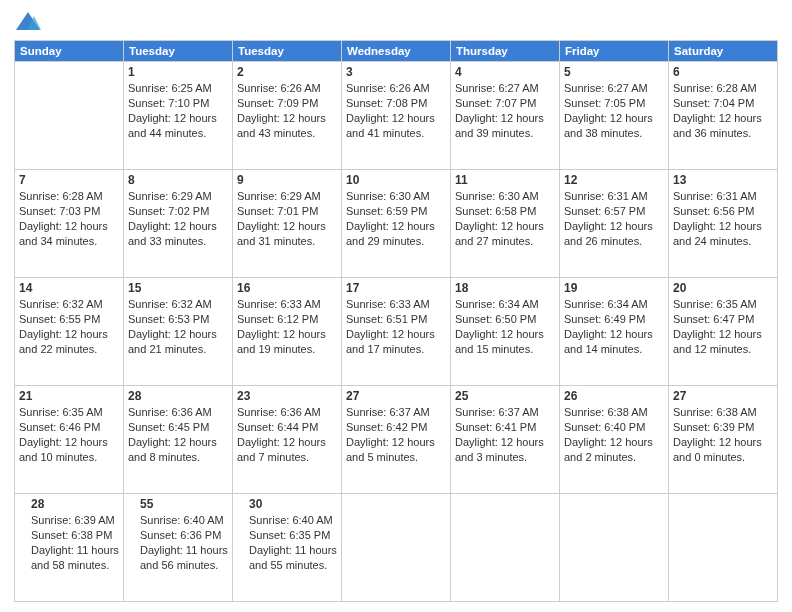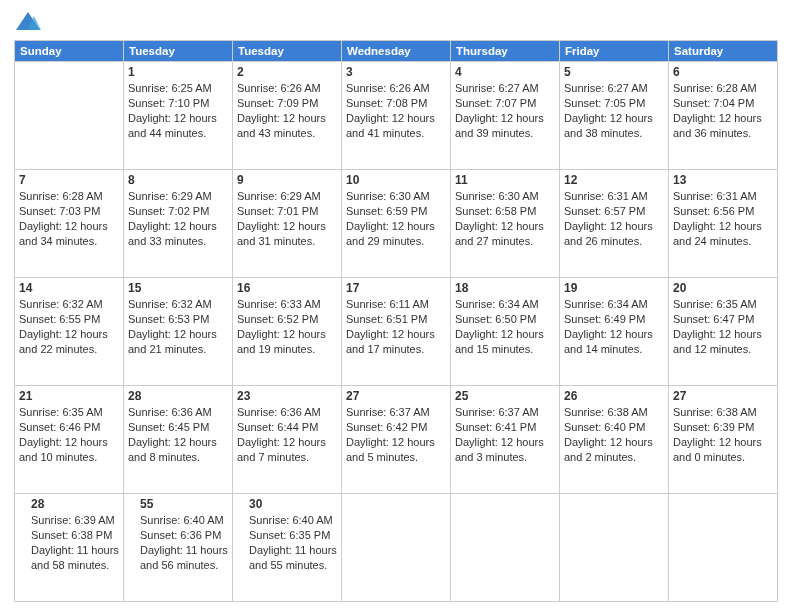--- a/index.html
+++ b/index.html
@@ -231,27 +231,27 @@
           <td>
             <span class="day-num">15</span>
             <div class="day-info">Sunrise: 6:32 AM
 Sunset: 6:53 PM
 Daylight: 12 hours
 and 21 minutes.</div>
           </td>
           <td>
             <span class="day-num">16</span>
             <div class="day-info">Sunrise: 6:33 AM
-Sunset: 6:52 PM
+Sunset: 6:12 PM
 Daylight: 12 hours
 and 19 minutes.</div>
           </td>
           <td>
             <span class="day-num">17</span>
-            <div class="day-info">Sunrise: 6:11 AM
+            <div class="day-info">Sunrise: 6:33 AM
 Sunset: 6:51 PM
 Daylight: 12 hours
 and 17 minutes.</div>
           </td>
           <td>
             <span class="day-num">18</span>
             <div class="day-info">Sunrise: 6:34 AM
 Sunset: 6:50 PM
 Daylight: 12 hours
 and 15 minutes.</div>

